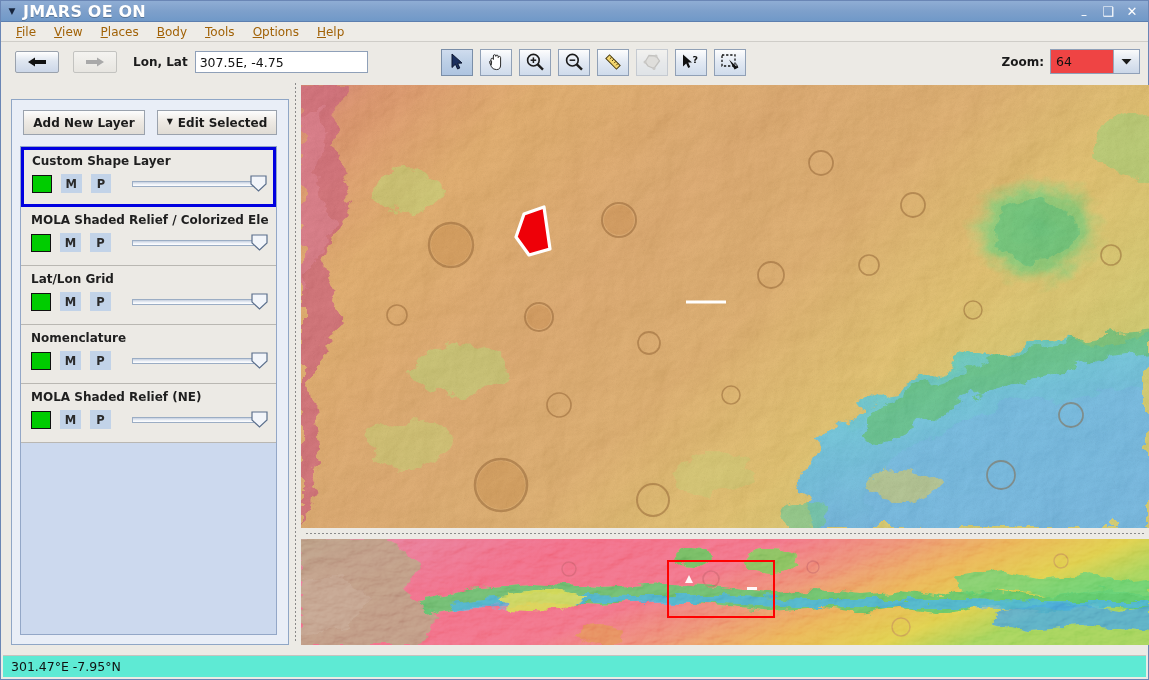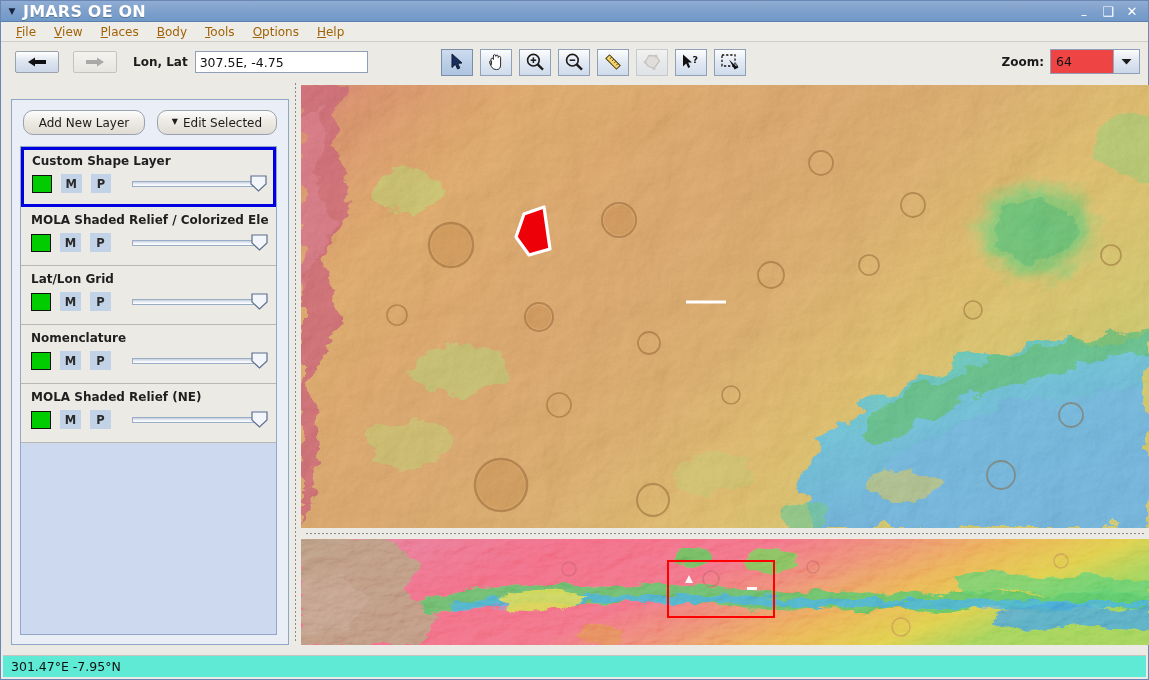--- a/index.html
+++ b/index.html
@@ -142,23 +142,23 @@
   }
   .leftpanel {
     position: absolute; left: 10px; top: 98px;
     width: 278px; height: 546px;
     background: #e9eef7;
     border: 1px solid #8fa6c6;
   }
   .btnrow { display: flex; gap: 12px; padding: 10px 11px 9px 11px; }
   .jbtn {
     height: 25px;
-    border: 1px solid #9aa2ad; border-radius: 10px;
+    border: 1px solid #9aa2ad; border-radius: 0;
     background: linear-gradient(180deg,#fdfdfd 0%, #eeeae4 45%, #e0dcd5 100%);
-    font-size: 12px; font-weight: normal; color: #1b1b1b;
+    font-size: 12px; font-weight: bold; color: #1b1b1b;
     display: flex; align-items: center; justify-content: center;
     gap: 5px;
   }
   .btn-add { width: 126px; }
   .btn-edit { width: 124px; }
   .caret { font-size: 8px; position: relative; top: -1px; }
 
   .layerlist {
     position: absolute; left: 8px; top: 46px;
     width: 257px; height: 489px;

